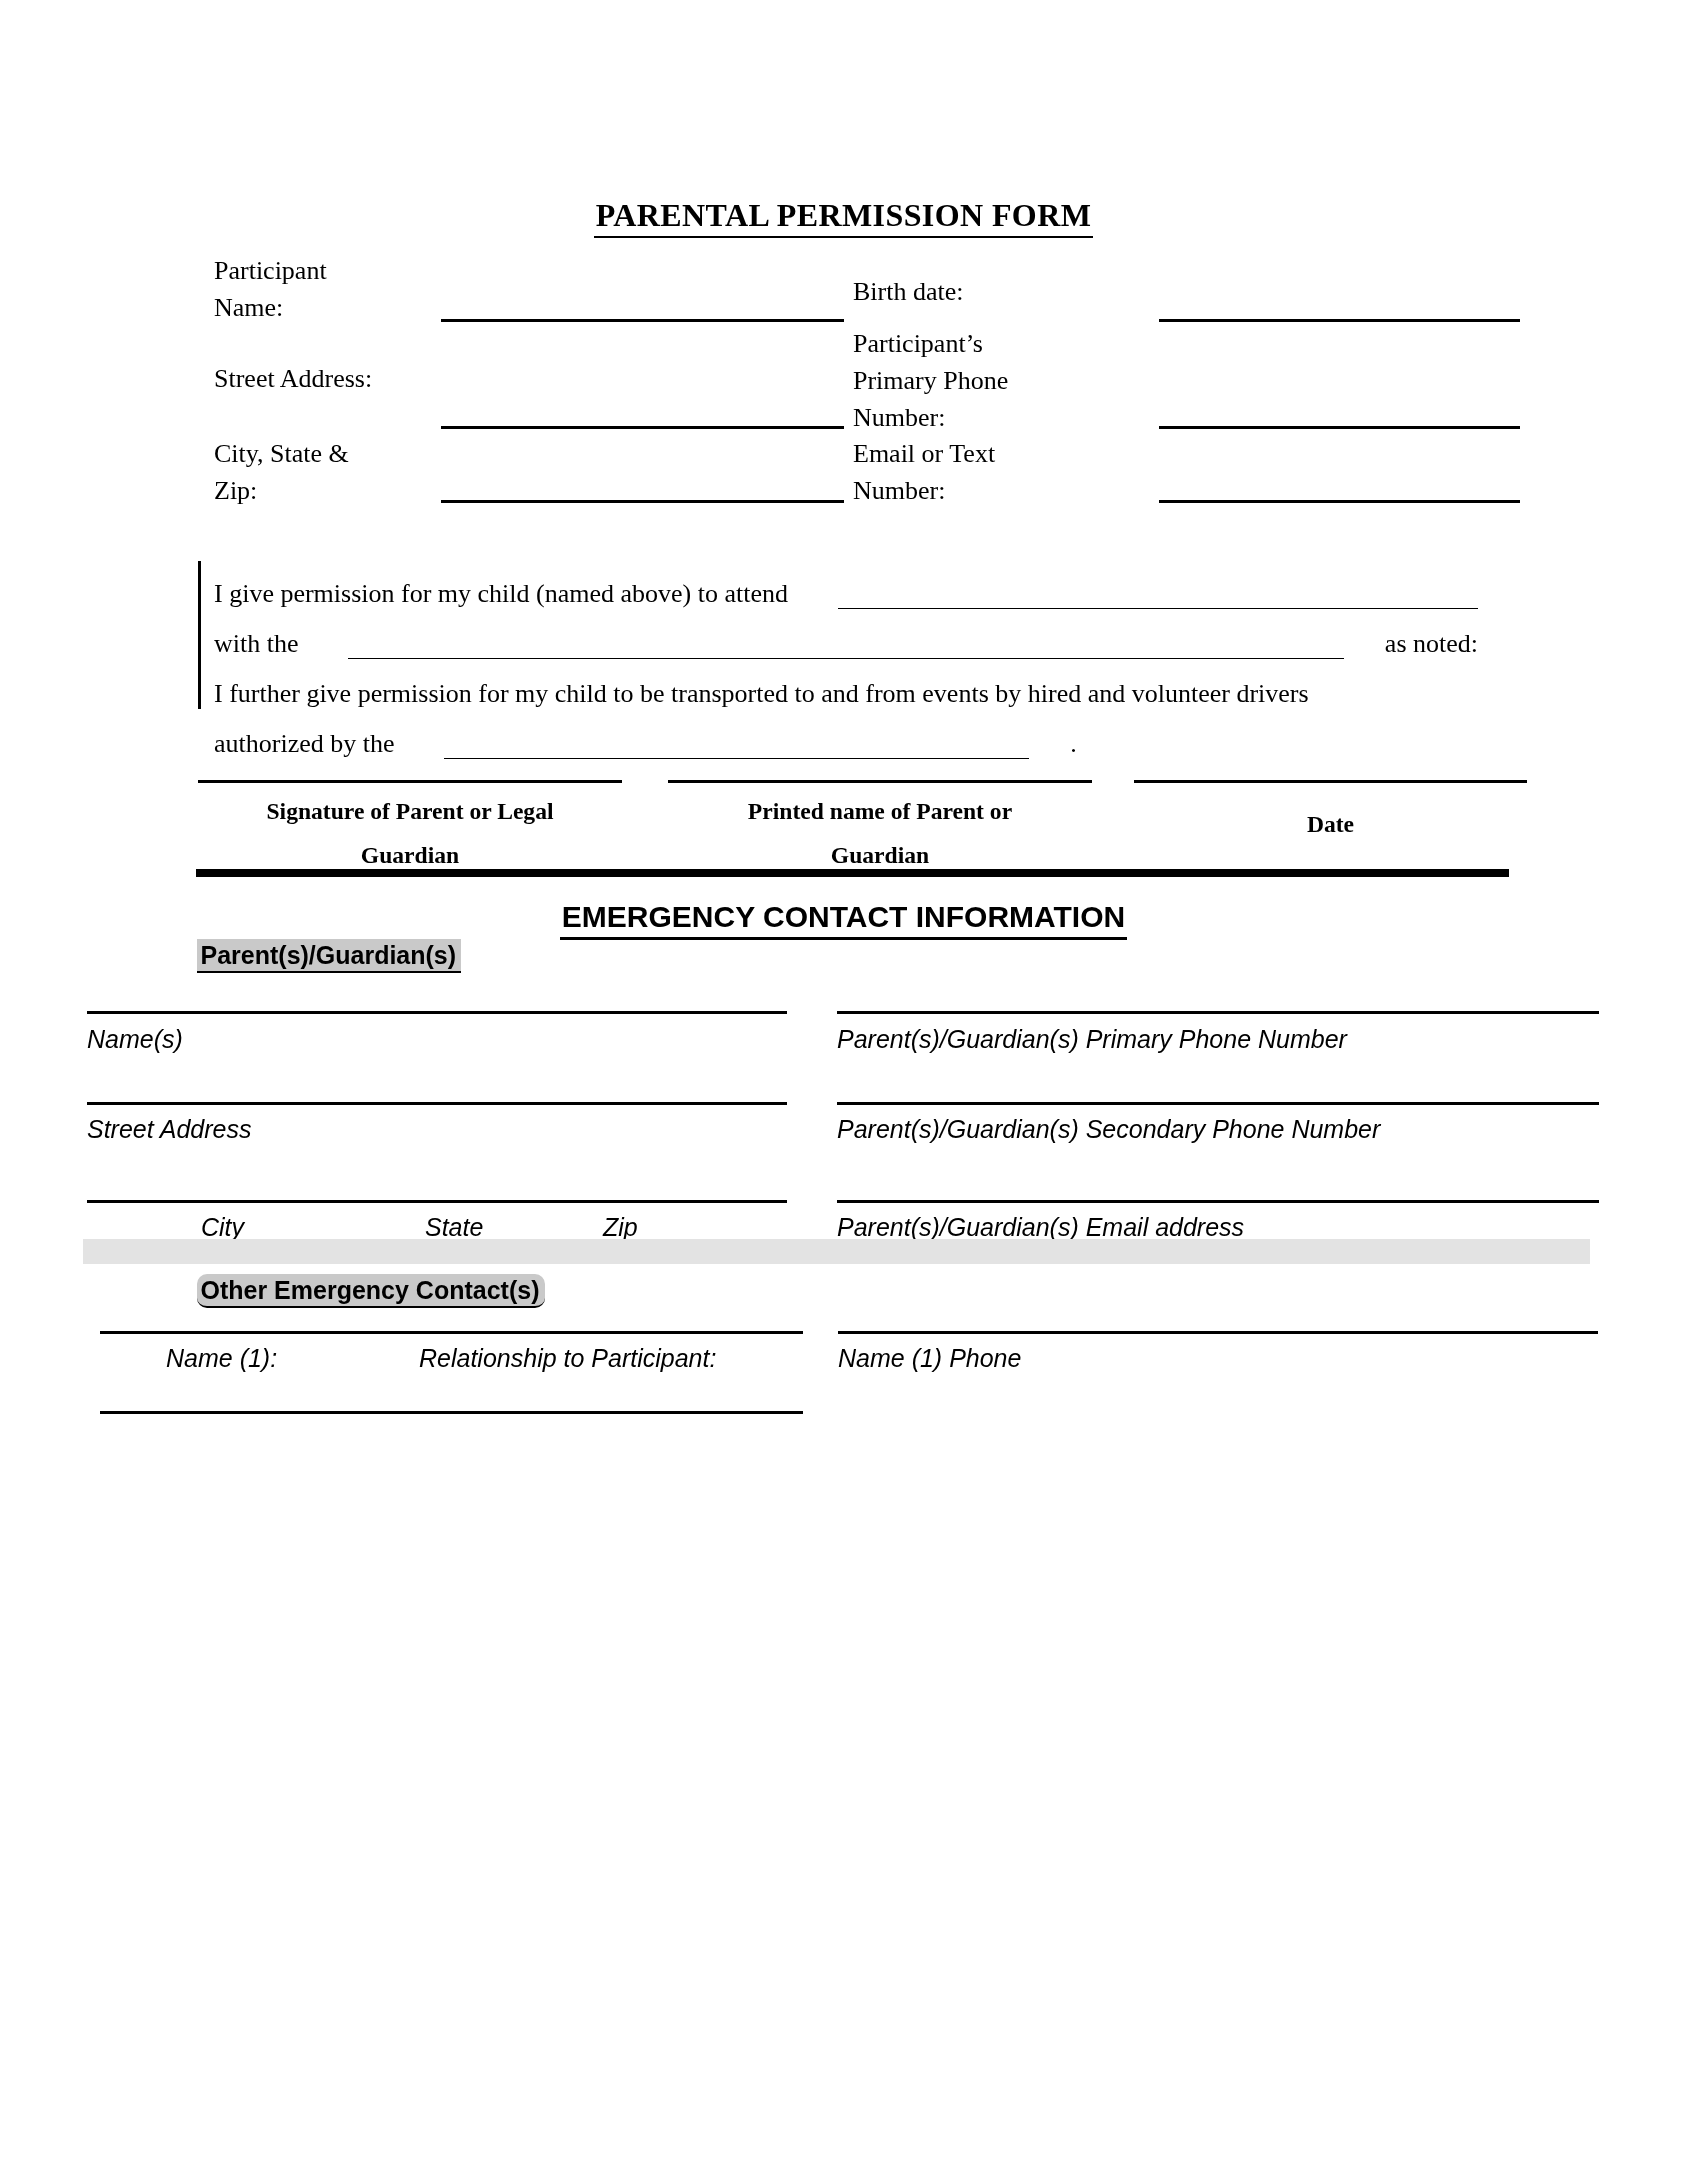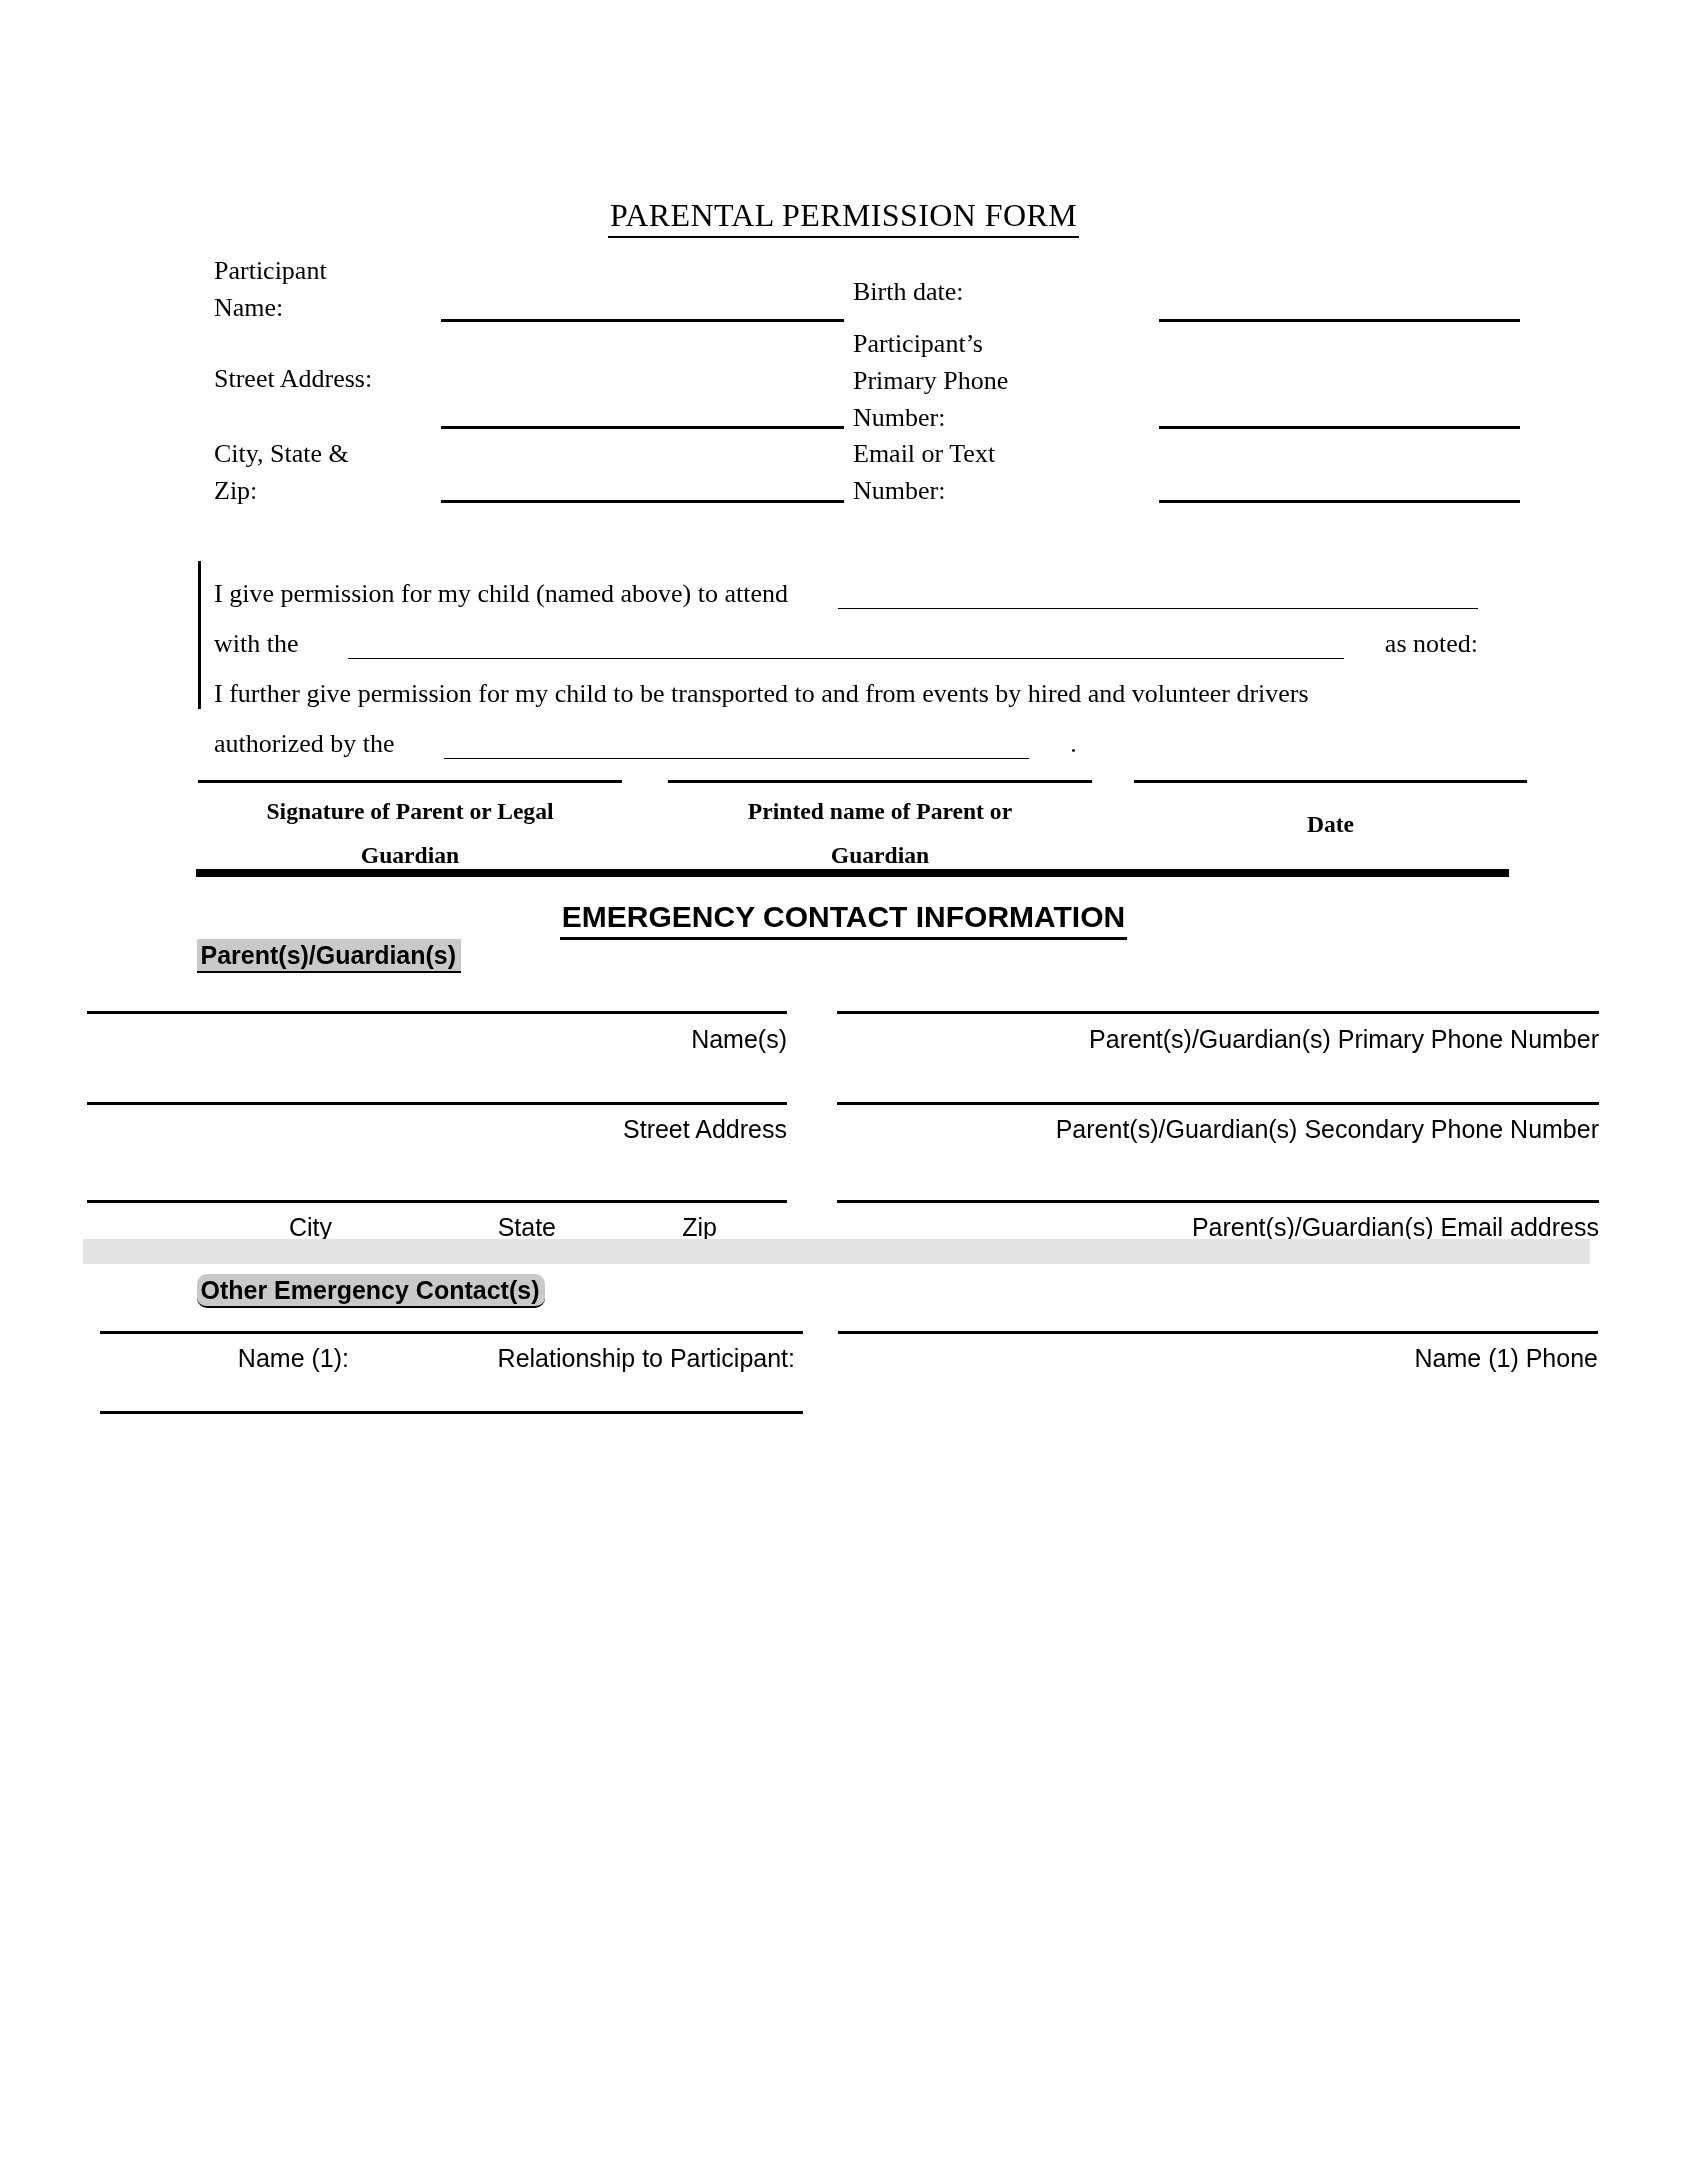--- a/index.html
+++ b/index.html
@@ -13,21 +13,21 @@
     color: var(--ink, #000);
     overflow: hidden;
   }
 
   
   .title-wrap { position: absolute; top: 197px; left: 0; width: 100%; text-align: center; }
   .title {
     display: inline-block;
     margin: 0;
     font-size: 32px;
-    font-weight: normal;
+    font-weight: bold;
     letter-spacing: 0.4px;
     border-bottom: 2.6px solid var(--ink, #000);
     padding: 0 1.7px 1.7px 1.7px;
   }
 
   
   .flabel {
     position: absolute;
     font-size: 26px;
     line-height: 37px;
@@ -72,21 +72,21 @@
   }
   .e-subheader {
     position: absolute;
     font-size: 25px;
     font-weight: bold;
     background: var(--highlight, #c9c9c9);
     border-bottom: 2.6px solid var(--ink, #000);
     padding: 1.7px 5.2px 1.7px 3.5px;
   }
   .e-line { position: absolute; height: 2.6px; background: var(--ink, #000); }
-  .e-label { position: absolute; font-size: 25px; line-height: 31px; text-align: right; }
+  .e-label { position: absolute; font-size: 25px; line-height: 31px; text-align: left; font-style: italic; }
   .band { position: absolute; left: 83px; top: 1239px; width: 1507px; height: 25px; background: var(--band, #e3e3e3); }
 </style>
 </head>
 <body>
 
 <div class="page">
 
   <div class="title-wrap">
     <h1 class="title">PARENTAL PERMISSION FORM</h1>
   </div>

